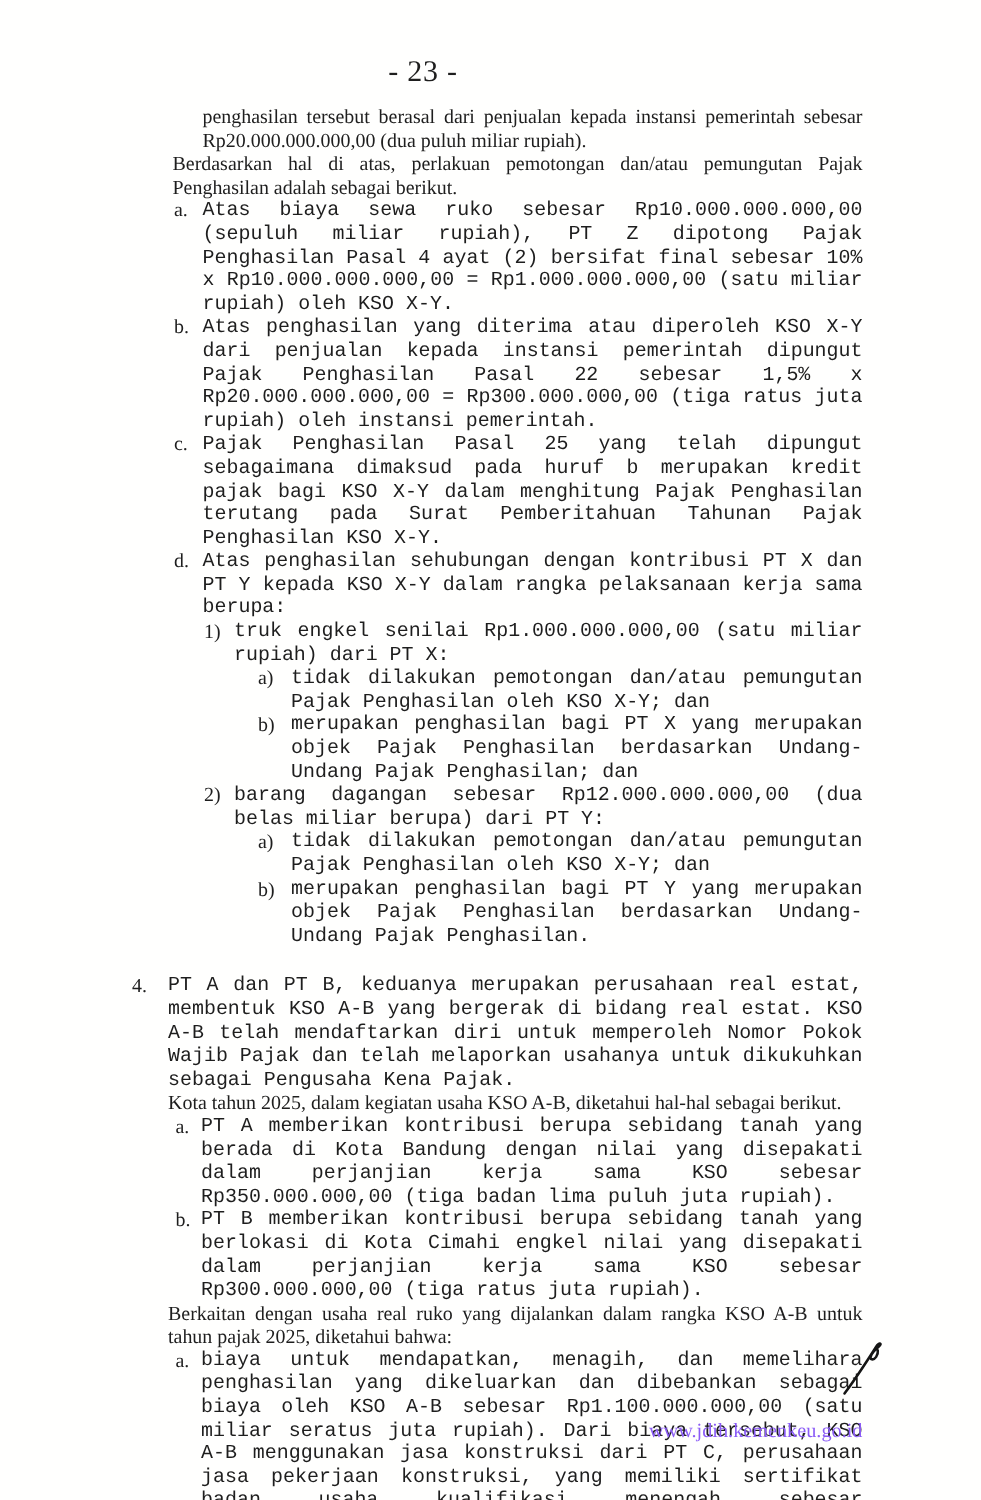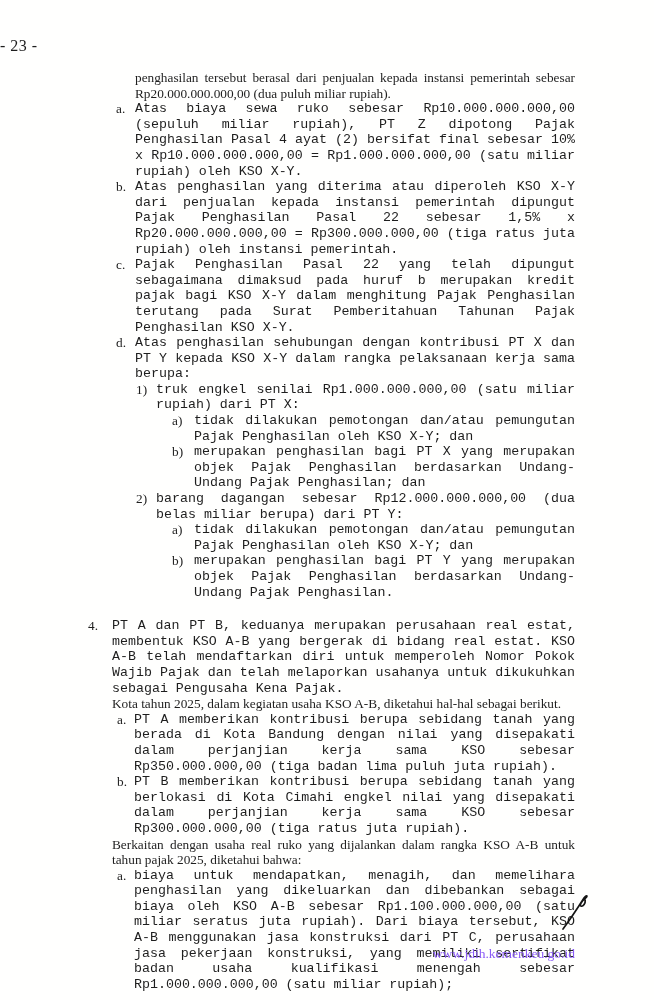--- a/index.html
+++ b/index.html
@@ -10,21 +10,22 @@
     background: #fffffe;
     font-family: "Liberation Serif", serif;
     color: #1e1e1e;
     overflow: hidden;
   }
   .pageno {
     position: absolute;
     top: 37px;
     left: 0;
     width: 564px;
-    font-size: 16px;
+    text-align: center;
+    font-size: 20px;
     letter-spacing: 0.5px;
   }
   .content {
     position: absolute;
     top: 70px;
     left: 0;
     width: 654px;
     font-size: 13.3px;
     line-height: 15.6px;
     text-align: justify;
@@ -70,34 +71,35 @@
 <body>
 
 <div class="page">
 
   <div class="pageno">- 23 -</div>
 
   <div class="content">
 
     <div class="cont">penghasilan tersebut berasal dari penjualan kepada instansi pemerintah sebesar Rp20.000.000.000,00 (dua puluh miliar rupiah).</div>
 
+    <div class="paraB">Berdasarkan hal di atas, perlakuan pemotongan dan/atau pemungutan Pajak Penghasilan adalah sebagai berikut.</div>
 
     <div class="row l1">
       <span class="lbl">a.</span>
       <div class="txt">Atas biaya sewa ruko sebesar Rp10.000.000.000,00 (sepuluh miliar rupiah), PT Z dipotong Pajak Penghasilan Pasal 4 ayat (2) bersifat final sebesar 10% x Rp10.000.000.000,00 = Rp1.000.000.000,00 (satu miliar rupiah) oleh KSO X-Y.</div>
     </div>
 
     <div class="row l1">
       <span class="lbl">b.</span>
       <div class="txt">Atas penghasilan yang diterima atau diperoleh KSO X-Y dari penjualan kepada instansi pemerintah dipungut Pajak Penghasilan Pasal 22 sebesar 1,5% x Rp20.000.000.000,00 = Rp300.000.000,00 (tiga ratus juta rupiah) oleh instansi pemerintah.</div>
     </div>
 
     <div class="row l1">
       <span class="lbl">c.</span>
-      <div class="txt">Pajak Penghasilan Pasal 22 yang telah dipungut sebagaimana dimaksud pada huruf b merupakan kredit pajak bagi KSO X-Y dalam menghitung Pajak Penghasilan terutang pada Surat Pemberitahuan Tahunan Pajak Penghasilan KSO X-Y.</div>
+      <div class="txt">Pajak Penghasilan Pasal 25 yang telah dipungut sebagaimana dimaksud pada huruf b merupakan kredit pajak bagi KSO X-Y dalam menghitung Pajak Penghasilan terutang pada Surat Pemberitahuan Tahunan Pajak Penghasilan KSO X-Y.</div>
     </div>
 
     <div class="row l1">
       <span class="lbl">d.</span>
       <div class="txt">Atas penghasilan sehubungan dengan kontribusi PT X dan PT Y kepada KSO X-Y dalam rangka pelaksanaan kerja sama berupa:</div>
     </div>
 
     <div class="row l2">
       <span class="lbl">1)</span>
       <div class="txt">truk engkel senilai Rp1.000.000.000,00 (satu miliar rupiah) dari PT X:</div>

